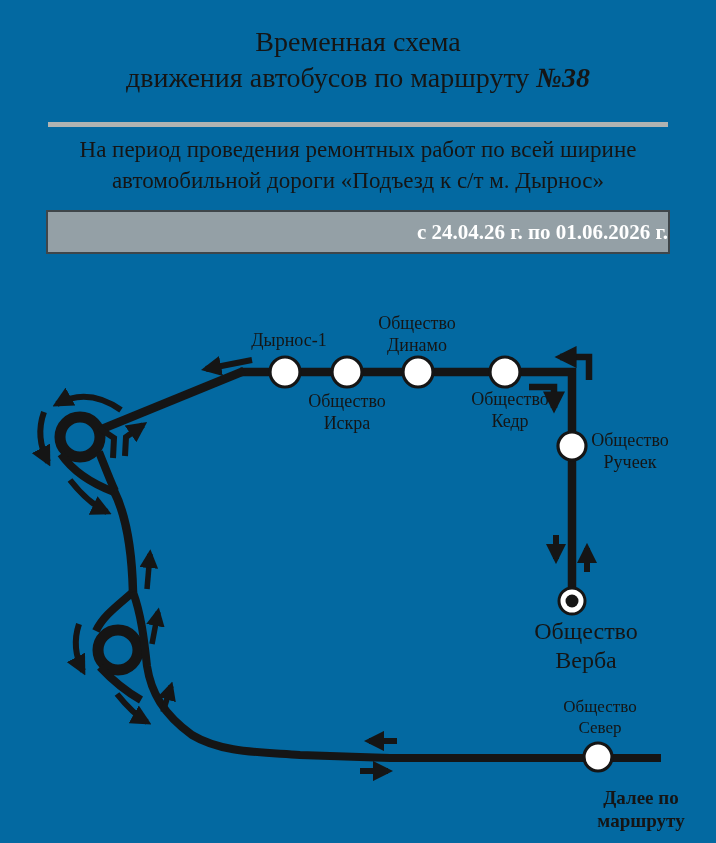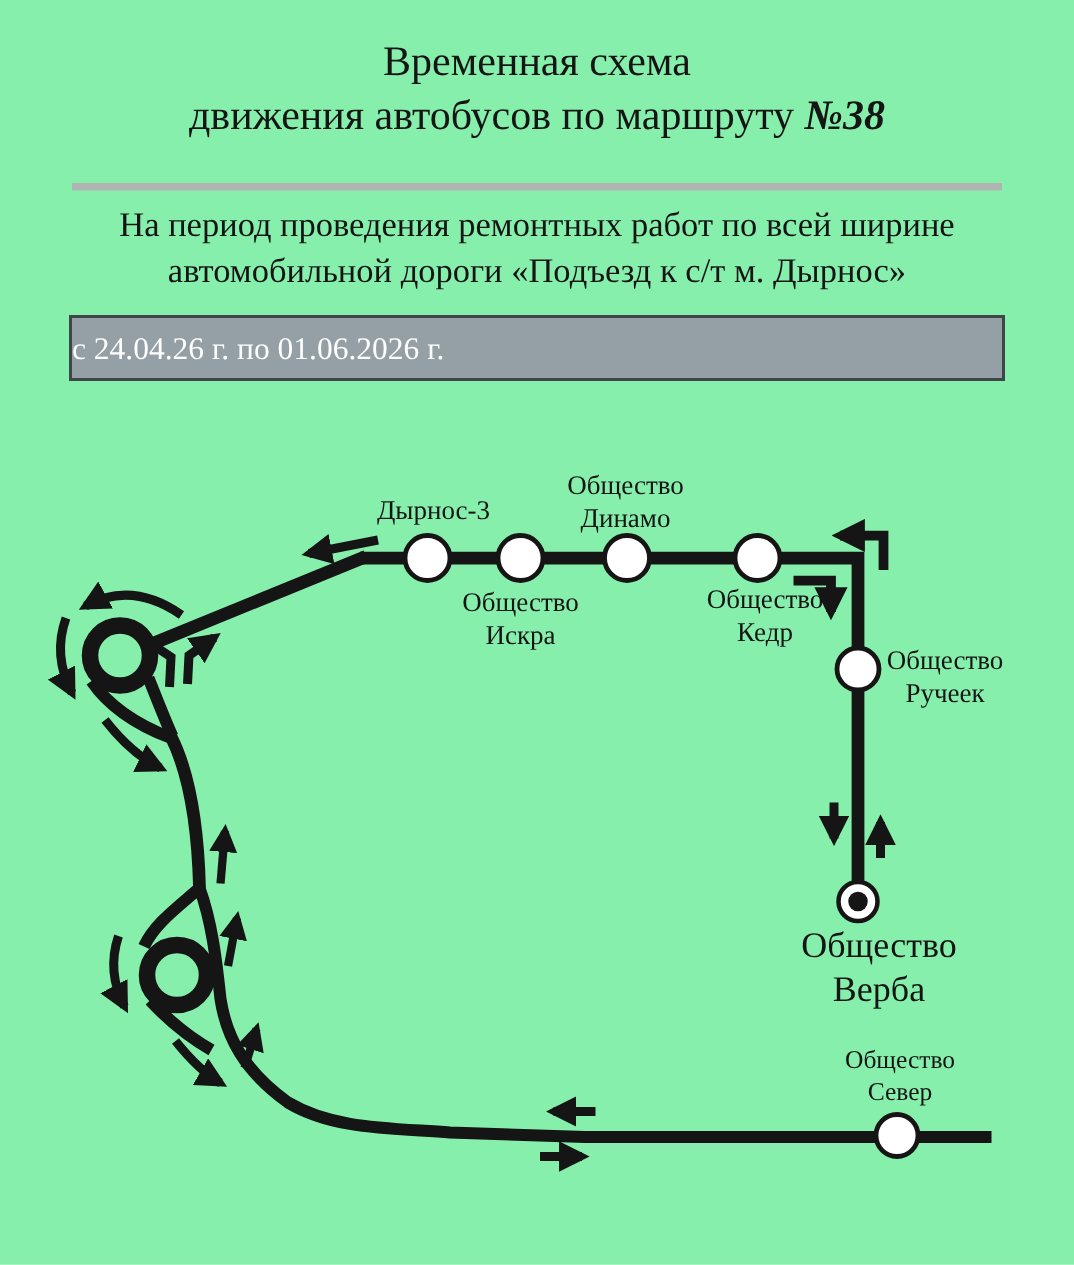--- a/index.html
+++ b/index.html
@@ -1,28 +1,28 @@
 <!DOCTYPE html>
 <html><head>
 <meta charset="utf-8">
 <style>
   html,body{margin:0;padding:0;}
   .page{
-    position:relative;width:716px;height:843px;background:#86efac;overflow:hidden;
+    position:relative;width:716px;height:843px;background:#0369a1;overflow:hidden;
     font-family:"Liberation Serif",serif;color:#151515;
   }
   .hline{position:absolute;width:100%;text-align:center;white-space:pre-line;}
   .title{font-size:28px;line-height:1.25;}
   .title b{font-weight:bold;font-style:italic;}
   .notice{font-size:23px;}
   .divider{position:absolute;left:48px;top:122px;width:620px;height:5px;background:#b0b3b2;}
   .banner{
     position:absolute;left:46px;top:210px;width:620px;height:40px;
     background:#94a0a6;border:2px solid #3f464a;
-    color:#ffffff;font-weight:normal;font-size:21px;line-height:40px;text-align:left;
+    color:#ffffff;font-weight:bold;font-size:21px;line-height:40px;text-align:right;
   }
   .map-svg{position:absolute;left:0;top:0;width:716px;height:843px;}
   .lbl{
     position:absolute;transform:translateX(-50%);text-align:center;
     white-space:pre-line;font-size:18px;line-height:1.22;color:#151515;
   }
   .lbl.small{font-size:17px;}
   .lbl.big{font-size:24px;}
   .lbl.b{font-weight:bold;font-size:19px;}
   svg path, svg circle{stroke-linejoin:miter;}
@@ -87,27 +87,29 @@
       <circle cx="347" cy="372" r="15"></circle>
       <circle cx="418" cy="372" r="15"></circle>
       <circle cx="505" cy="372" r="15"></circle>
       <circle cx="572" cy="446" r="14"></circle>
       <circle cx="598" cy="757" r="14"></circle>
       <circle cx="572" cy="601" r="13" stroke-width="3"></circle>
     </g>
     <circle cx="572" cy="601" r="6.5" fill="#151515" stroke="none"></circle>
   </svg>
 
-  <div class="lbl" style="left:289px;top:330px">Дырнос-3</div>
+  <div class="lbl" style="left:289px;top:330px">Дырнос-1</div>
   <div class="lbl" style="left:347px;top:391px">Общество
 Искра</div>
   <div class="lbl" style="left:417px;top:313px">Общество
 Динамо</div>
   <div class="lbl" style="left:510px;top:389px">Общество
 Кедр</div>
   <div class="lbl" style="left:630px;top:430px">Общество
 Ручеек</div>
   <div class="lbl big" style="left:586px;top:617px">Общество
 Верба</div>
   <div class="lbl small" style="left:600px;top:697px">Общество
 Север</div>
+  <div class="lbl b" style="left:641px;top:786px">Далее по
+маршруту</div>
 
 </div>
 
 </body></html>

